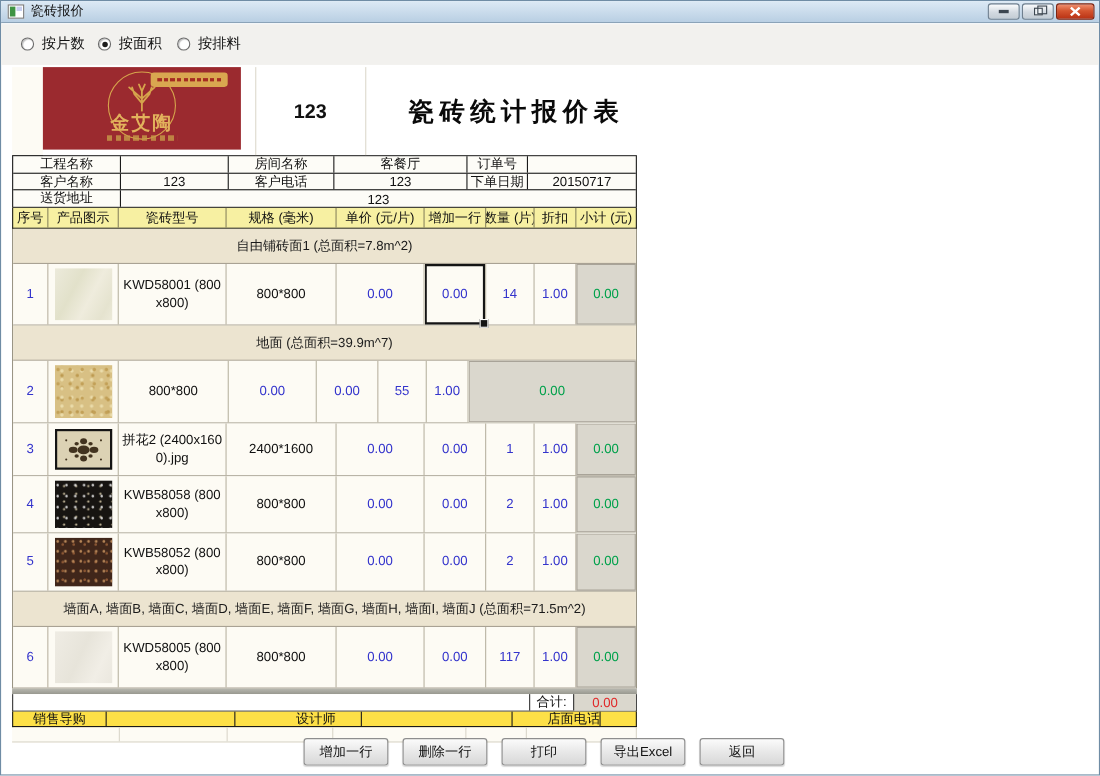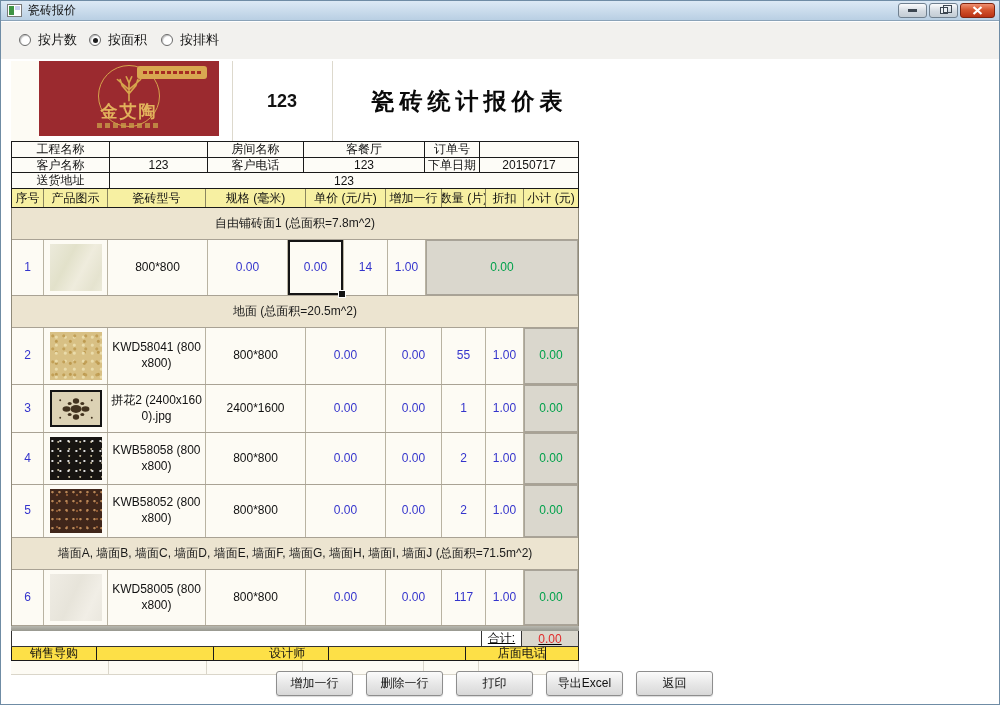--- a/index.html
+++ b/index.html
@@ -99,21 +99,21 @@
                          radial-gradient(circle at 75% 70%,rgba(255,240,200,.7) .6px,transparent 1.4px);
         background-size:8px 10px,11px 7px; }
   .t5 { background-color:#40261a;
         background-image:radial-gradient(circle at 35% 35%,#b98858 .8px,transparent 1.6px),
                          radial-gradient(circle at 70% 75%,#8a5633 .8px,transparent 1.6px);
         background-size:7px 9px,10px 8px; }
   .t6 { background:linear-gradient(115deg,#efece4,#e7e4da 45%,#f1eee6 75%,#eae7de); }
 
   
   .grayband { height:5px; background:linear-gradient(#b7b7af,#98988f); }
-  .totalrow { display:flex; height:16px; border:1px solid #333; border-top:none; background:#fff;text-decoration:underline; }
+  .totalrow { display:flex; height:16px; border:1px solid #333; border-top:none; background:#fff; }
   .totalrow .spacer { flex:1; }
   .totalrow .tlabel { width:40px; border-left:1px solid #333; display:flex; align-items:center; justify-content:center; font-size:12px; color:#111; }
   .totalrow .tvalue { width:57px; border-left:1px solid #333; background:#dad7cd; display:flex; align-items:center; justify-content:center;
         font-size:12px; color:#e02a2a; }
   .frow { display:flex; height:14px; border:1px solid #1a1a1a; border-top:none; background:#fde047;gap:32px; }
   .fc { border-right:1px solid #1a1a1a; display:flex; align-items:center; justify-content:center; font-size:12px; color:#111; white-space:nowrap; overflow:hidden; }
   .fc:last-child { border-right:none; }
   .ghost { display:flex; height:14px; border-bottom:1px solid #dad6ca; }
   .gc { border-right:1px solid #dad6ca; }
 
@@ -218,36 +218,36 @@
 
     <div class="grid">
 
       <div class="srow">自由铺砖面1 (总面积=7.8m^2)</div>
 
       <div class="drow" style="height:56px">
         <div class="dc c0 num">1</div>
         <div class="dc c1">
             <div class="tile t1"></div>
           </div>
+        <div class="dc c2">KWD58001 (800x800)</div>
         <div class="dc c3">800*800</div>
         <div class="dc c4 num">0.00</div>
         <div class="dc c5 num selected">0.00</div>
         <div class="dc c6 num">14</div>
         <div class="dc c7 num">1.00</div>
         <div class="dc c8 sub">0.00</div>
       </div>
 
-      <div class="srow">地面 (总面积=20.5m^2)</div>
+      <div class="srow">地面 (总面积=39.9m^7)</div>
 
       <div class="drow" style="height:57px">
         <div class="dc c0 num">2</div>
         <div class="dc c1">
             <div class="tile t2"></div>
           </div>
-        <div class="dc c2">KWD58041 (800x800)</div>
         <div class="dc c3">800*800</div>
         <div class="dc c4 num">0.00</div>
         <div class="dc c5 num">0.00</div>
         <div class="dc c6 num">55</div>
         <div class="dc c7 num">1.00</div>
         <div class="dc c8 sub">0.00</div>
       </div>
 
       <div class="drow" style="height:48px">
         <div class="dc c0 num">3</div>

